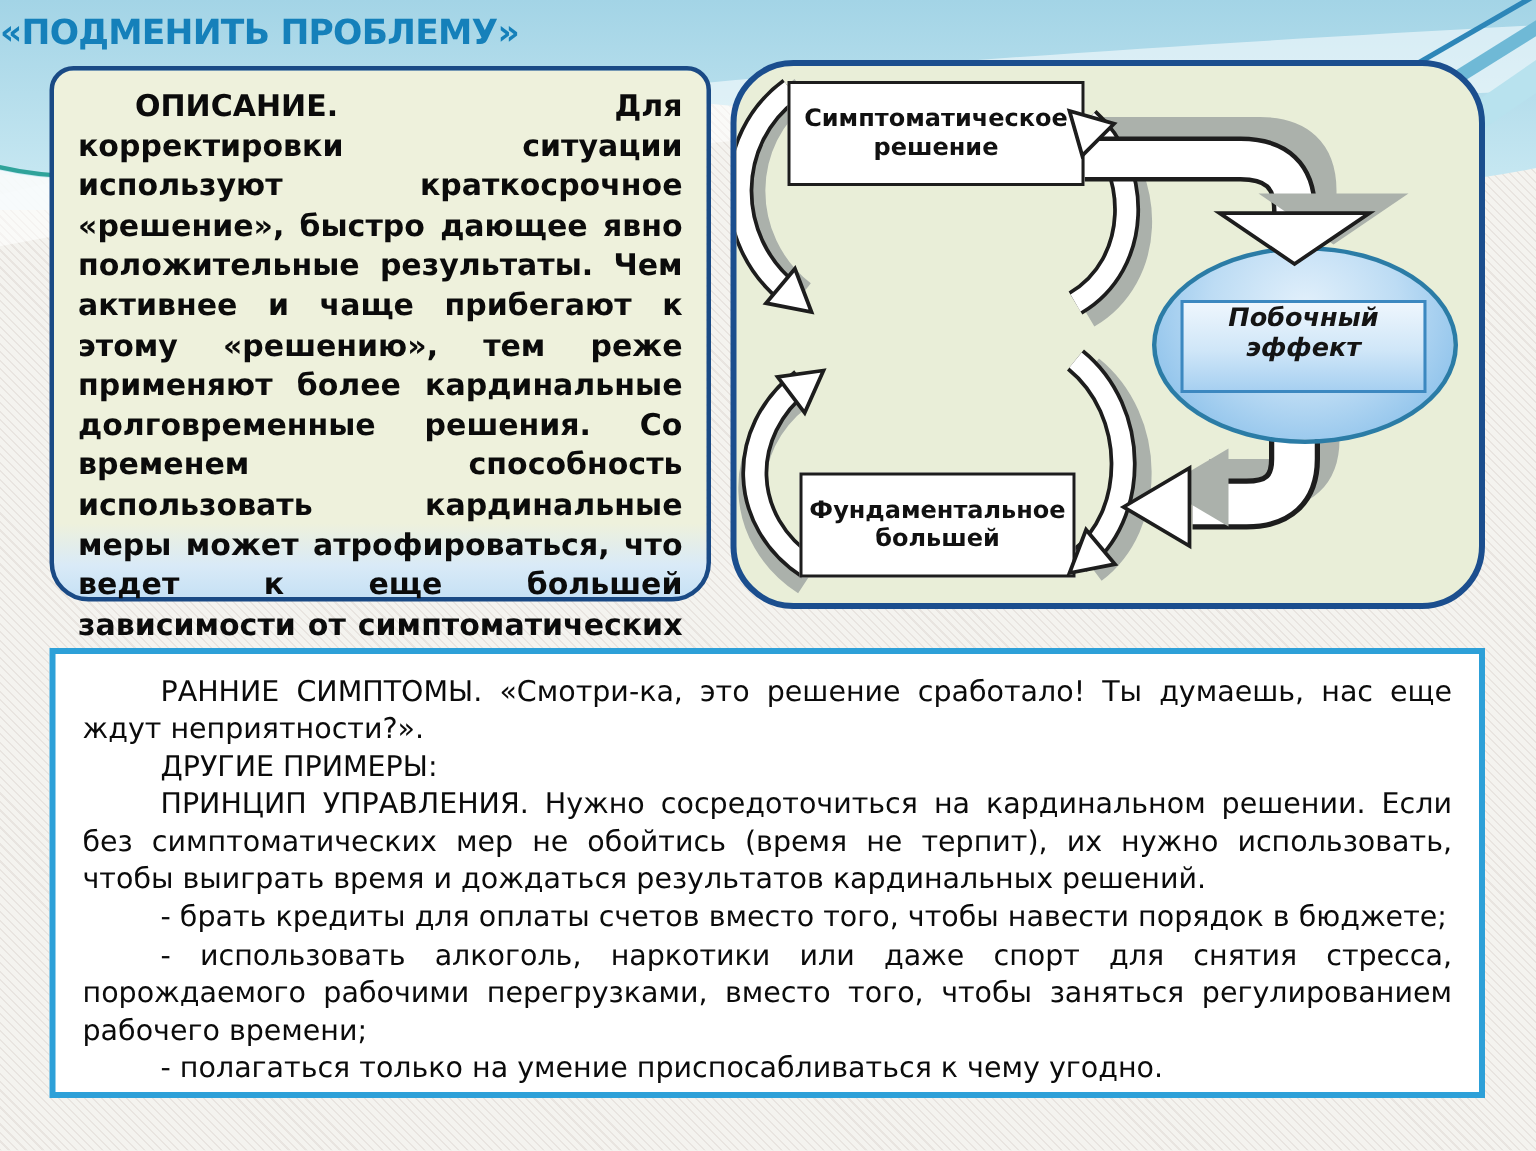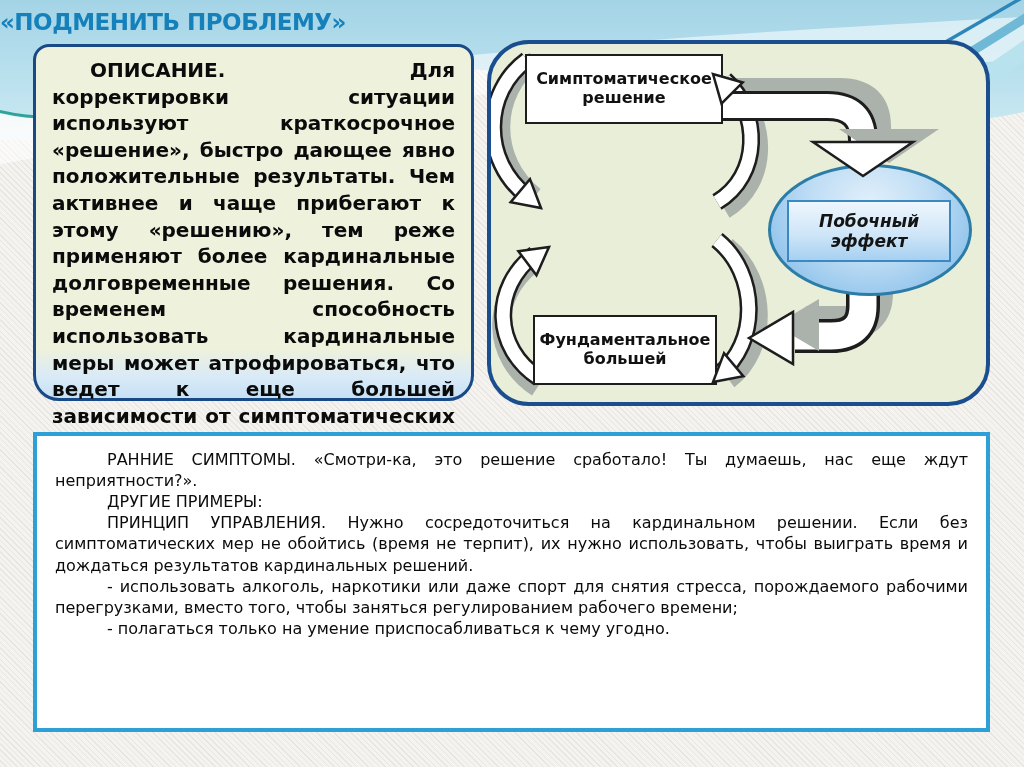--- a/index.html
+++ b/index.html
@@ -52,31 +52,31 @@
   .dg-ellipse{
     position:absolute;left:277px;top:120px;width:204px;height:132px;z-index:2;
     border-radius:50%;
     border:3px solid #2b7ca6;box-sizing:border-box;
     background:radial-gradient(ellipse at 50% 30%, #e2f0fb 0%, #bddcf4 45%, #93c5ec 78%, #7db6e6 100%);
   }
   .dg-effect-rect{
     position:absolute;left:296px;top:156px;width:164px;height:62px;z-index:2;
     box-sizing:border-box;border:2px solid #3c88c0;
     background:linear-gradient(180deg,#eef6fd 0%,#cfe6f8 55%,#a7d0f1 100%);
-    display:flex;align-items:center;justify-content:center;text-align:center;
+    display:flex;justify-content:center;text-align:center;
     font-weight:bold;font-style:italic;font-size:17px;line-height:1.2;color:#141414;
   }
   
   .notes-panel{
     position:absolute;left:33px;top:432px;width:957px;height:300px;z-index:2;
     box-sizing:border-box;border:4px solid #2da0d8;background:#ffffff;
     padding:13px 18px 10px 18px;
   }
   .notes-panel p{
-    margin:0;font-size:16px;line-height:1.32;color:#0b0b0b;
+    margin:0;font-size:19px;line-height:1.32;color:#0b0b0b;
     text-align:justify;text-indent:52px;
   }
 </style>
 </head>
 <body>
 
 <div class="slide">
 
   <svg class="banner-svg" width="1024" height="175" viewBox="0 0 1024 175">
     <defs>
@@ -158,17 +158,18 @@
         <polygon points="372,132 322,98 422,98"></polygon>
         <polygon points="258,294 302,268 302,320"></polygon>
       </g>
     </svg>
   </div>
 
   <div class="notes-panel">
     <p>РАННИЕ СИМПТОМЫ. «Смотри-ка, это решение сработало! Ты думаешь, нас еще ждут неприятности?».</p>
     <p>ДРУГИЕ ПРИМЕРЫ:</p>
     <p>ПРИНЦИП УПРАВЛЕНИЯ. Нужно сосредоточиться на кардинальном решении. Если без симптоматических мер не обойтись (время не терпит), их нужно использовать, чтобы выиграть время и дождаться результатов кардинальных решений.</p>
+    <p>- брать кредиты для оплаты счетов вместо того, чтобы навести порядок в бюджете;</p>
     <p>- использовать алкоголь, наркотики или даже спорт для снятия стресса, порождаемого рабочими перегрузками, вместо того, чтобы заняться регулированием рабочего времени;</p>
     <p>- полагаться только на умение приспосабливаться к чему угодно.</p>
   </div>
 
 </div>
 
 </body></html>

